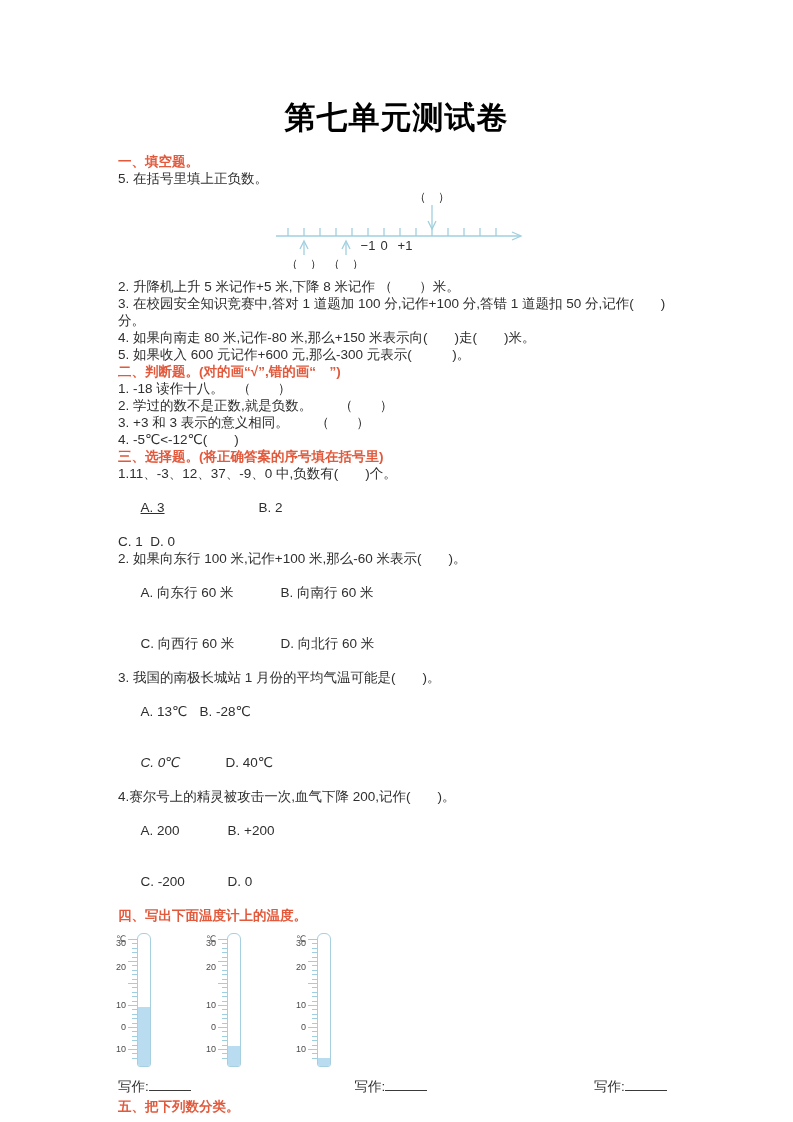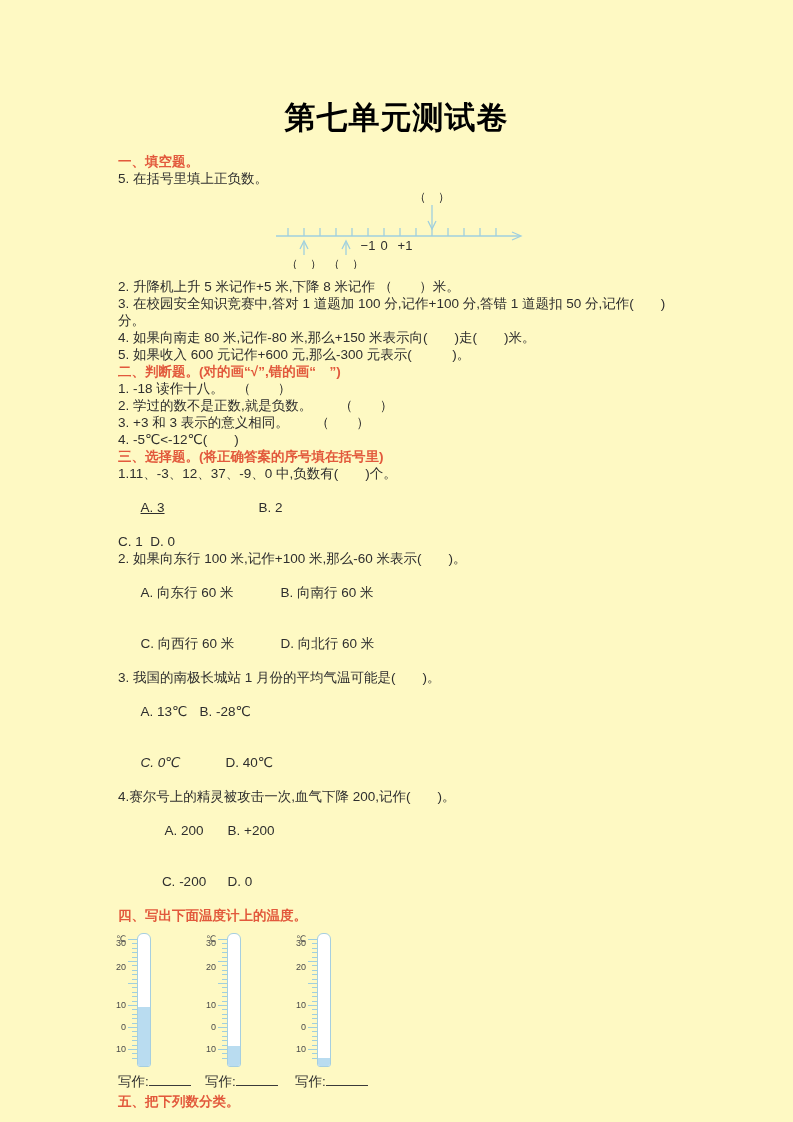--- a/index.html
+++ b/index.html
@@ -5,21 +5,21 @@
   :root{
     --accent:#e2593c;
     --blue:#9fcfdf;
     --mercury:#b9dcf0;
     --ink:#2e2e2e;
   }
   html,body{margin:0;padding:0;background:#888;}
   .page{
     position:relative;
     width:793px;height:1122px;
-    background:#fef9c3;
+    background:#ffffff;
     margin:0 auto;
     font-family:"Liberation Sans","DejaVu Sans",sans-serif;
     font-size:13.5px;line-height:17px;color:var(--ink);
     overflow:hidden;
   }
   .title{
     position:absolute;top:100px;left:0;width:100%;
     text-align:center;font-size:31px;line-height:36px;
     font-weight:bold;color:#000;letter-spacing:1px;
   }
@@ -28,21 +28,21 @@
   .sec-heading{color:var(--accent);font-weight:bold;}
   
   .numline-fig{margin:4px 0 9px 158px;width:252px;height:78px;}
   .nl line,.nl polyline{stroke:var(--blue);stroke-width:1.3;fill:none;}
   .nl text{fill:#2e2e2e;font-family:"Liberation Sans",sans-serif;}
   .nl .nl-num{font-size:13px;}
   .nl .nl-bracket{font-size:12px;}
   
   .col1{display:inline-block;}
   .w118{width:118px;text-decoration:underline;} .w140{width:140px;} .w59{width:59px;}
-  .w85{width:85px;font-style:italic;}  .w87{width:87px;text-align:center;}
+  .w85{width:85px;font-style:italic;}  .w87{width:87px;}
   
   .thermo-row{display:flex;gap:42px;margin:9px 0 0 -8px;height:140px;}
   .thermo{position:relative;width:48px;height:138px;}
   .thermo .tube{
     position:absolute;left:27px;top:0;width:12px;height:132px;
     border:1px solid #a6cfe0;border-radius:6px 6px 3px 3px;
     background:#fff;overflow:hidden;
   }
   .thermo .mercury{position:absolute;left:0;bottom:0;width:100%;background:var(--mercury);}
   .thermo .ticks{
@@ -53,21 +53,21 @@
     background-size:9px 100%,5px 100%;
     background-position:right top,right top;
     background-repeat:no-repeat,no-repeat;
   }
   .thermo .tlabel{
     position:absolute;left:0;width:16px;text-align:right;
     font-size:9px;line-height:10px;color:#4a4a4a;
   }
   .tl0{top:1px;} .tl1{top:5px;} .tl2{top:29px;} .tl3{top:67px;} .tl4{top:89px;} .tl5{top:111px;}
   
-  .write-row{display:flex;}
+  .write-row{display:flex;margin-top:5px;justify-content:space-between;}
   .write-cell{width:90px;}
   .write-cell:nth-child(1){width:87px;}
   .blank{
     display:inline-block;width:42px;height:12px;
     border-bottom:1.5px solid #3a3a3a;vertical-align:baseline;
   }
   .mt3{margin-top:3px;}
 </style>
 </head>
 <body>

